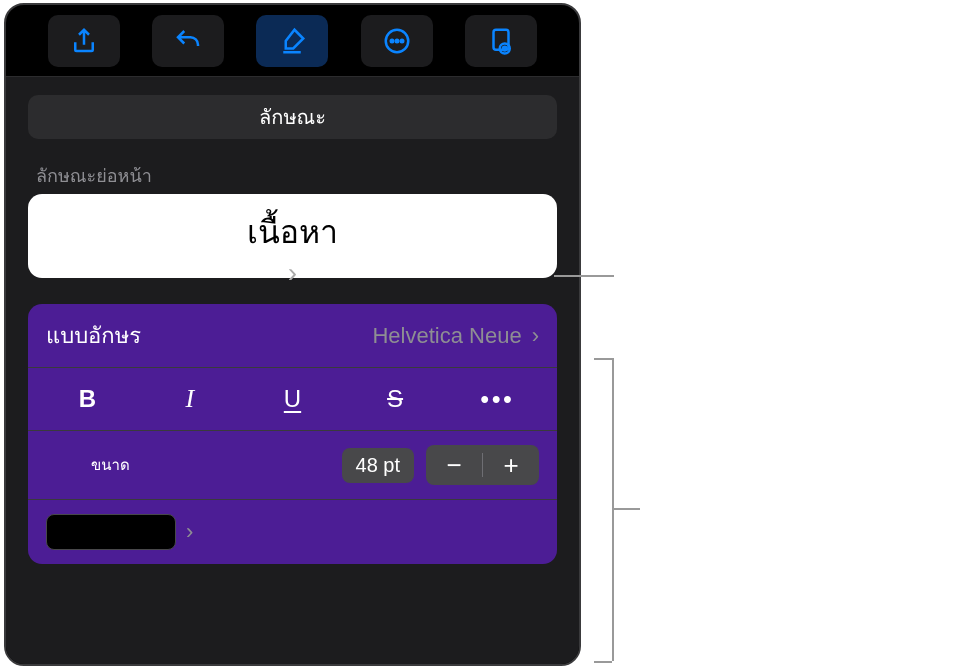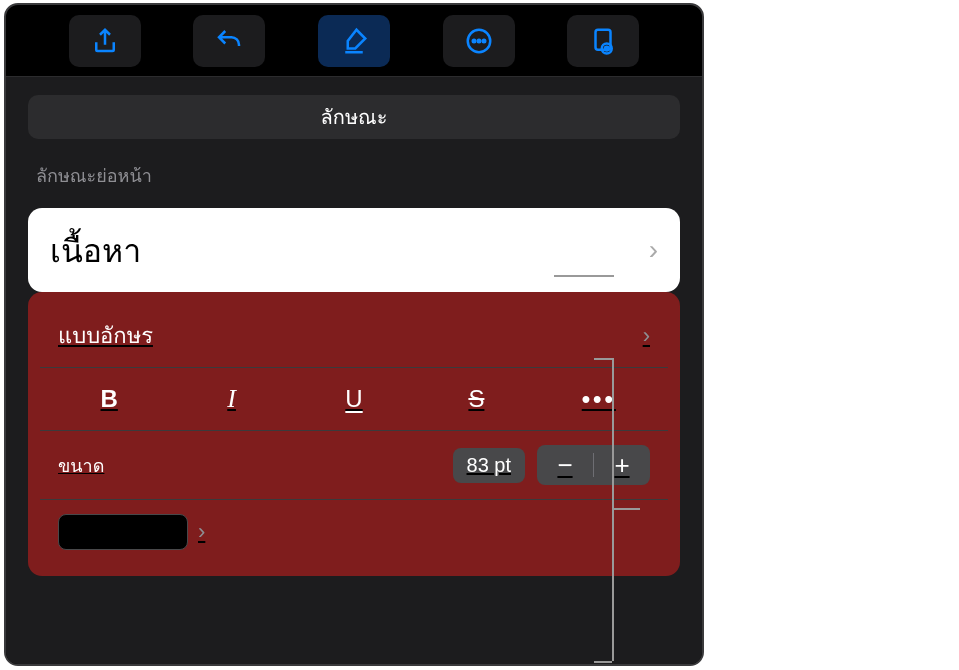--- a/index.html
+++ b/index.html
@@ -6,23 +6,23 @@
   body {
     background: #fff;
     font-family: -apple-system, "Helvetica Neue", Arial, sans-serif;
     width: 959px;
     height: 670px;
     position: relative;
   }
   .panel-wrap {
     position: absolute;
     left: 4px; top: 3px;
-    width: 700px; height: 663px;
+    width: 577px; height: 663px;
     border: 2px solid #3a3a3c;
-    border-radius: 14px;
+    border-radius: 20px;
     background: #000;
     overflow: hidden;
   }
   .toolbar {
     height: 72px;
     border-bottom: 1px solid #2c2c2e;
     display: flex;
     align-items: center;
     justify-content: space-evenly;
     padding: 0 10px;
@@ -50,37 +50,38 @@
     flex: 1;
     display:flex; align-items:center; justify-content:center;
     font-size: 20px;
     color: #fff;
     border-radius: 10px;
   }
   .seg-item.sel { background: #636366; }
   .section-label {
     color: #8e8e93;
     font-size: 18px;
-    margin: 0 0 18px 8px;
+    margin: 0 0 4px 8px;
   }
   .style-picker {
     background: #fff;
     color: #000;
     height: 84px;
     border-radius: 14px;
     display:flex; align-items:center; justify-content:space-between;
-    padding: 4px 22px;
+    padding: 12px 22px;
     font-size: 32px;
+    margin-bottom: 26px;
+    flex-direction: column;
   }
   .chev-r { color:#aaa; font-size:28px; }
   .card {
-    background: #7f1d1d;
+    background: #4c1d95;
     border-radius: 14px;
-    padding: 12px;
-    text-decoration: underline;
+    padding: 0;
   }
   .row {
     display:flex; align-items:center;
     padding: 14px 18px;
     color:#fff;
     border-bottom: 1px solid #3a3a3c;
   }
   .row:last-child { border-bottom:none; }
   .row-label { font-size: 22px; flex: 1; }
   .row-value { color:#8e8e93; font-size:22px; margin-right:10px; }
@@ -99,21 +100,21 @@
   .fmt-i { font-style:italic; font-family: Georgia, 'Times New Roman', serif; font-size:26px; }
   .fmt-u { text-decoration: underline; text-underline-offset:4px; }
   .fmt-s { text-decoration: line-through; }
   .fmt-more { letter-spacing:3px; font-weight:800; }
   .size-row {
     display:flex; align-items:center;
     padding: 14px 18px;
     color:#fff;
     border-bottom: 1px solid #3a3a3c;
   }
-  .size-row .row-label { flex:1; font-size:18px; }
+  .size-row .row-label { flex:1; font-size:15px;margin-left:45px; }
   .size-val {
     background:#48484a;
     color:#fff;
     border-radius:8px;
     padding:6px 14px;
     font-size:20px;
     margin-right:12px;
   }
   .stepper {
     display:flex; align-items:center;
@@ -197,34 +198,35 @@
 
     <div class="style-picker">
       <span>เนื้อหา</span>
       <span class="chev-r">›</span>
     </div>
 
     <div class="card">
 
       <div class="row">
         <span class="row-label">แบบอักษร</span>
+        <span class="row-value">Helvetica Neue</span>
         <span class="chev-sm">›</span>
       </div>
 
       <div class="format-row">
         <div class="fmt-btn fmt-b">B</div>
         <div class="fmt-btn fmt-i">I</div>
         <div class="fmt-btn fmt-u">U</div>
         <div class="fmt-btn fmt-s">S</div>
         <div class="fmt-btn fmt-more">•••</div>
       </div>
 
       <div class="size-row">
         <span class="row-label">ขนาด</span>
-        <span class="size-val">83 pt</span>
+        <span class="size-val">48 pt</span>
         <div class="stepper">
           <div class="step-btn">−</div>
           <div class="step-sep"></div>
           <div class="step-btn">+</div>
         </div>
       </div>
 
       <div class="row">
         <div class="color-swatch"></div>
         <span class="chev-sm">›</span>

